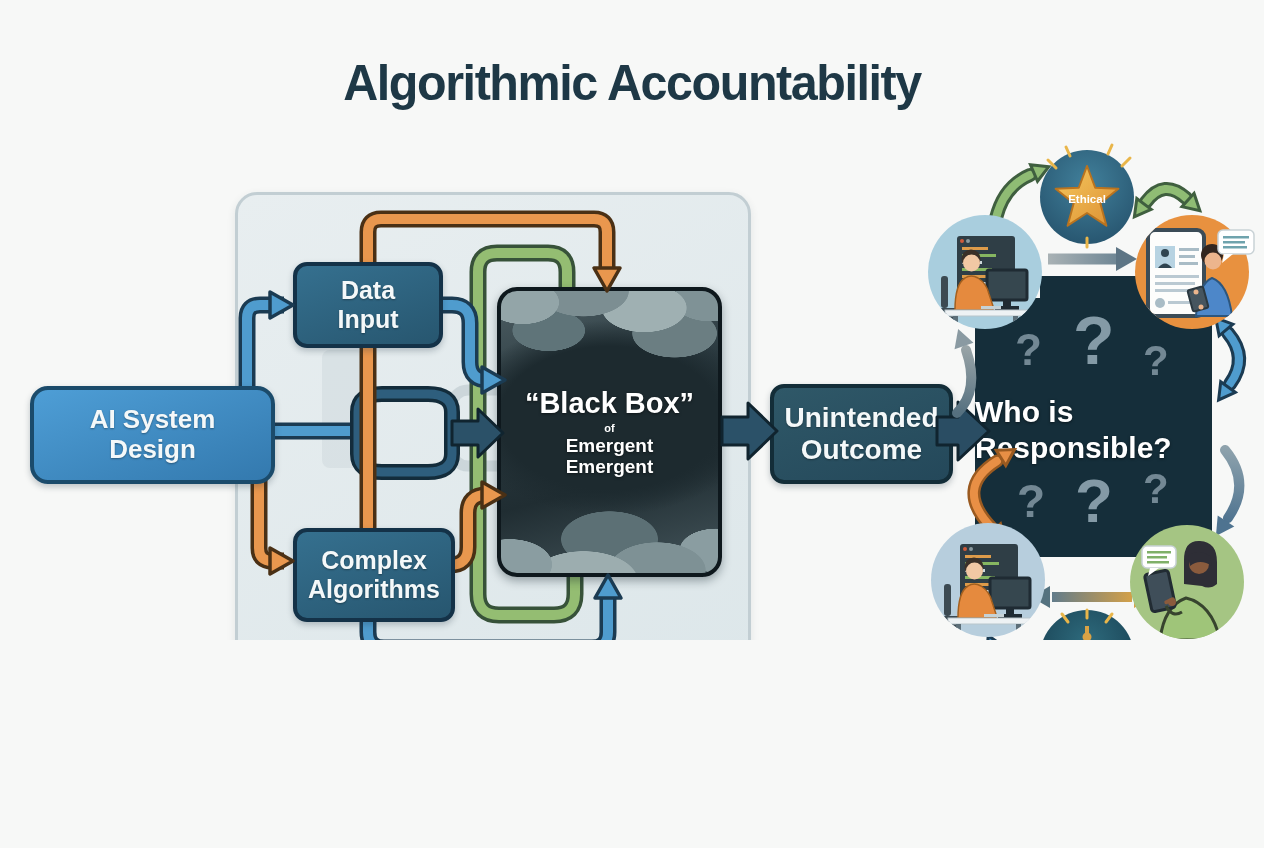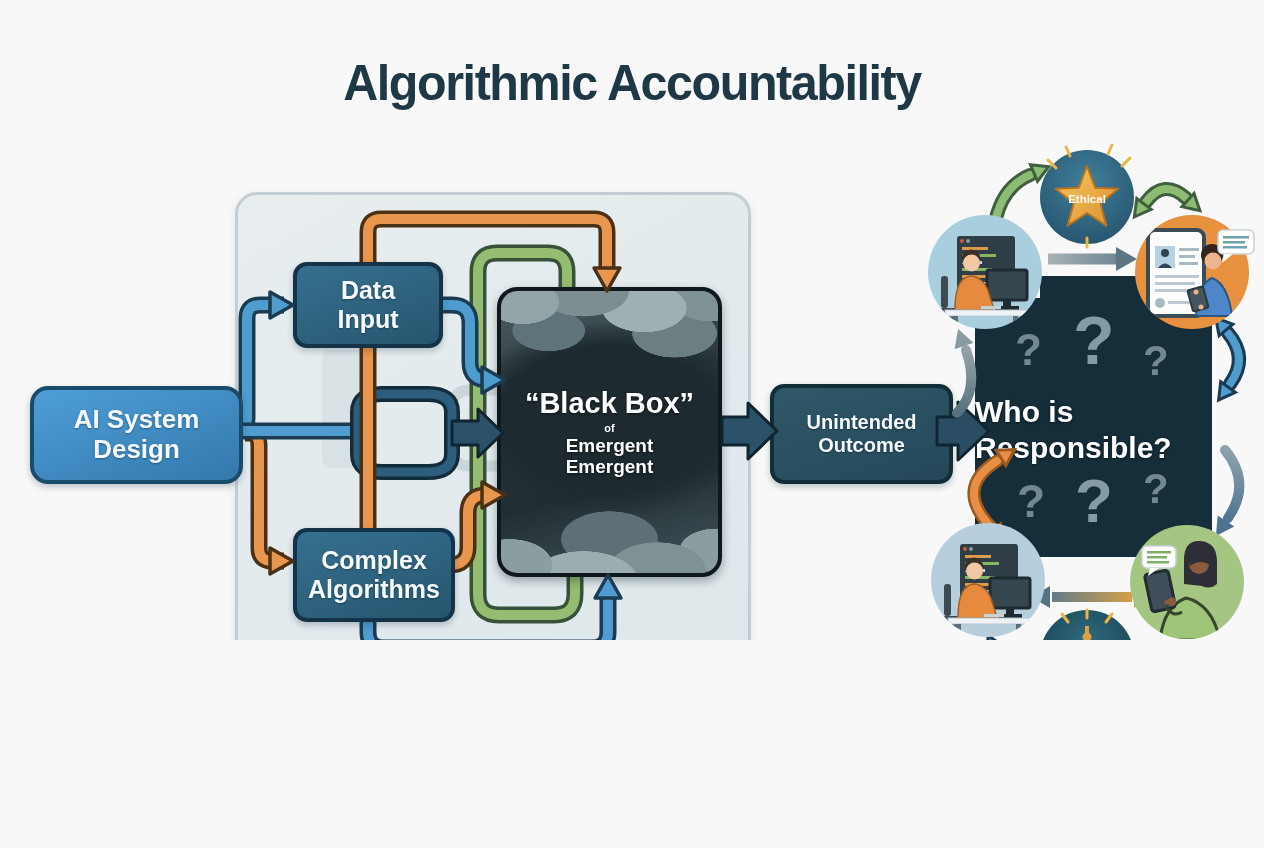--- a/index.html
+++ b/index.html
@@ -11,26 +11,26 @@
          font-size:50px;font-weight:700;letter-spacing:-1.5px;color:#1e3846;
          transform:scaleX(.97);}
   .panel{position:absolute;left:235px;top:192px;width:510px;height:480px;z-index:1;
          background:linear-gradient(150deg,#e8eef0,#dde7ea);
          border:3px solid #c2ced3;border-radius:22px;box-shadow:0 3px 8px rgba(40,60,70,.10);}
   .node{position:absolute;z-index:4;display:flex;align-items:center;justify-content:center;
         text-align:center;color:#f4f8f9;font-weight:700;
         text-shadow:0 1px 2px rgba(0,0,0,.35);box-shadow:0 3px 6px rgba(20,40,55,.25);}
   .node-ai{left:30px;top:386px;width:185px;height:90px;border-radius:18px;
            background:linear-gradient(160deg,#4e9ed6,#3379ae);border:4px solid #1b4b6b;
-           font-size:26px;padding:0 10px;line-height:1.15;}
+           font-size:26px;padding:0 26px;line-height:1.15;}
   .node-teal{background:linear-gradient(160deg,#35708f,#27566f);border:4px solid #143248;
            border-radius:14px;font-size:25px;line-height:1.15;}
   .node-di{left:293px;top:262px;width:150px;height:86px;padding:0 28px;box-sizing:border-box;}
   .node-ca{left:293px;top:528px;width:150px;height:86px;padding:0 2px;}
-  .node-uo{left:770px;top:384px;width:167px;height:92px;border-radius:14px;font-size:20px;
+  .node-uo{left:770px;top:384px;width:167px;height:92px;border-radius:14px;font-size:28px;
            background:linear-gradient(160deg,#2f5868,#24485a);border:4px solid #132d38;padding:0 4px;}
   .blackbox{position:absolute;left:497px;top:287px;width:225px;height:290px;z-index:4;
         border-radius:20px;border:4px solid #0e181d;box-sizing:border-box;overflow:hidden;
         display:flex;flex-direction:column;align-items:center;justify-content:center;
         color:#fff;text-align:center;box-shadow:0 4px 10px rgba(10,25,35,.35);
         background:
          radial-gradient(60px 36px at 10% 4%, #93a5a8 0 60%, transparent 61%),
          radial-gradient(75px 42px at 38% 0%, #7c8e92 0 60%, transparent 61%),
          radial-gradient(70px 40px at 66% 6%, #9fb0b2 0 60%, transparent 61%),
          radial-gradient(60px 36px at 96% 3%, #7f9296 0 60%, transparent 61%),

